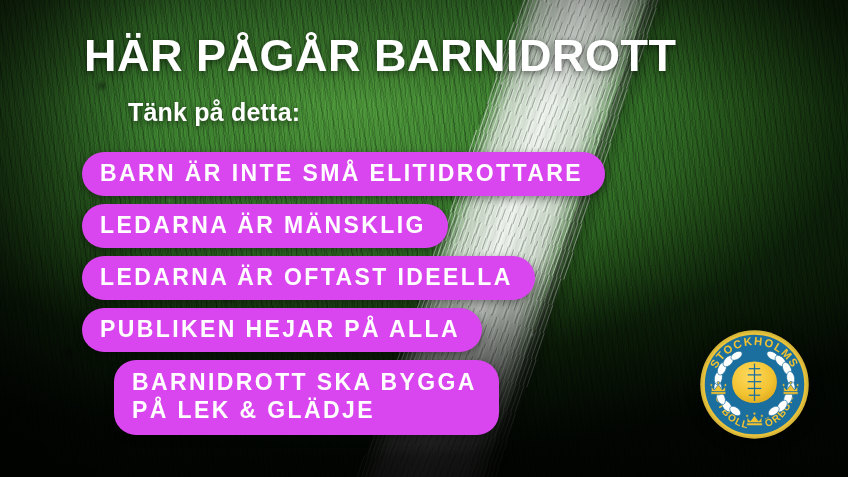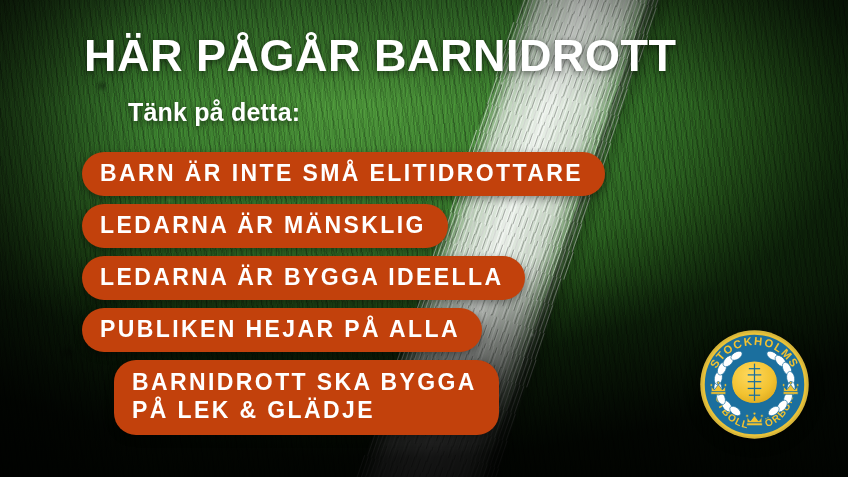--- a/index.html
+++ b/index.html
@@ -114,21 +114,21 @@
     white-space:nowrap;
     margin-left:44px;
   }
 
   .pill-list{
     position:absolute; left:82px; top:152px;
     display:flex; flex-direction:column; align-items:flex-start;
     gap:8px;
   }
   .pill{
-    background:#c2410c;
+    background:#d946ef;
     border-radius:22px;
     padding:7px 22px 9px 18px;
     box-shadow:0 3px 9px rgba(0,0,0,.40);
     white-space:nowrap;
   }
   .pill-line{
     display:block;
     font-size:23px; font-weight:bold;
     color:#ffffff;
     letter-spacing:2.4px;
@@ -168,21 +168,21 @@
 
       <div class="pill">
         <span class="pill-line">BARN ÄR INTE SMÅ ELITIDROTTARE</span>
       </div>
 
       <div class="pill">
         <span class="pill-line">LEDARNA ÄR MÄNSKLIG</span>
       </div>
 
       <div class="pill">
-        <span class="pill-line">LEDARNA ÄR BYGGA IDEELLA</span>
+        <span class="pill-line">LEDARNA ÄR OFTAST IDEELLA</span>
       </div>
 
       <div class="pill">
         <span class="pill-line">PUBLIKEN HEJAR PÅ ALLA</span>
       </div>
 
       <div class="pill pill--multi">
         <span class="pill-line">BARNIDROTT SKA BYGGA</span>
         <span class="pill-line">PÅ LEK &amp; GLÄDJE</span>
       </div>

